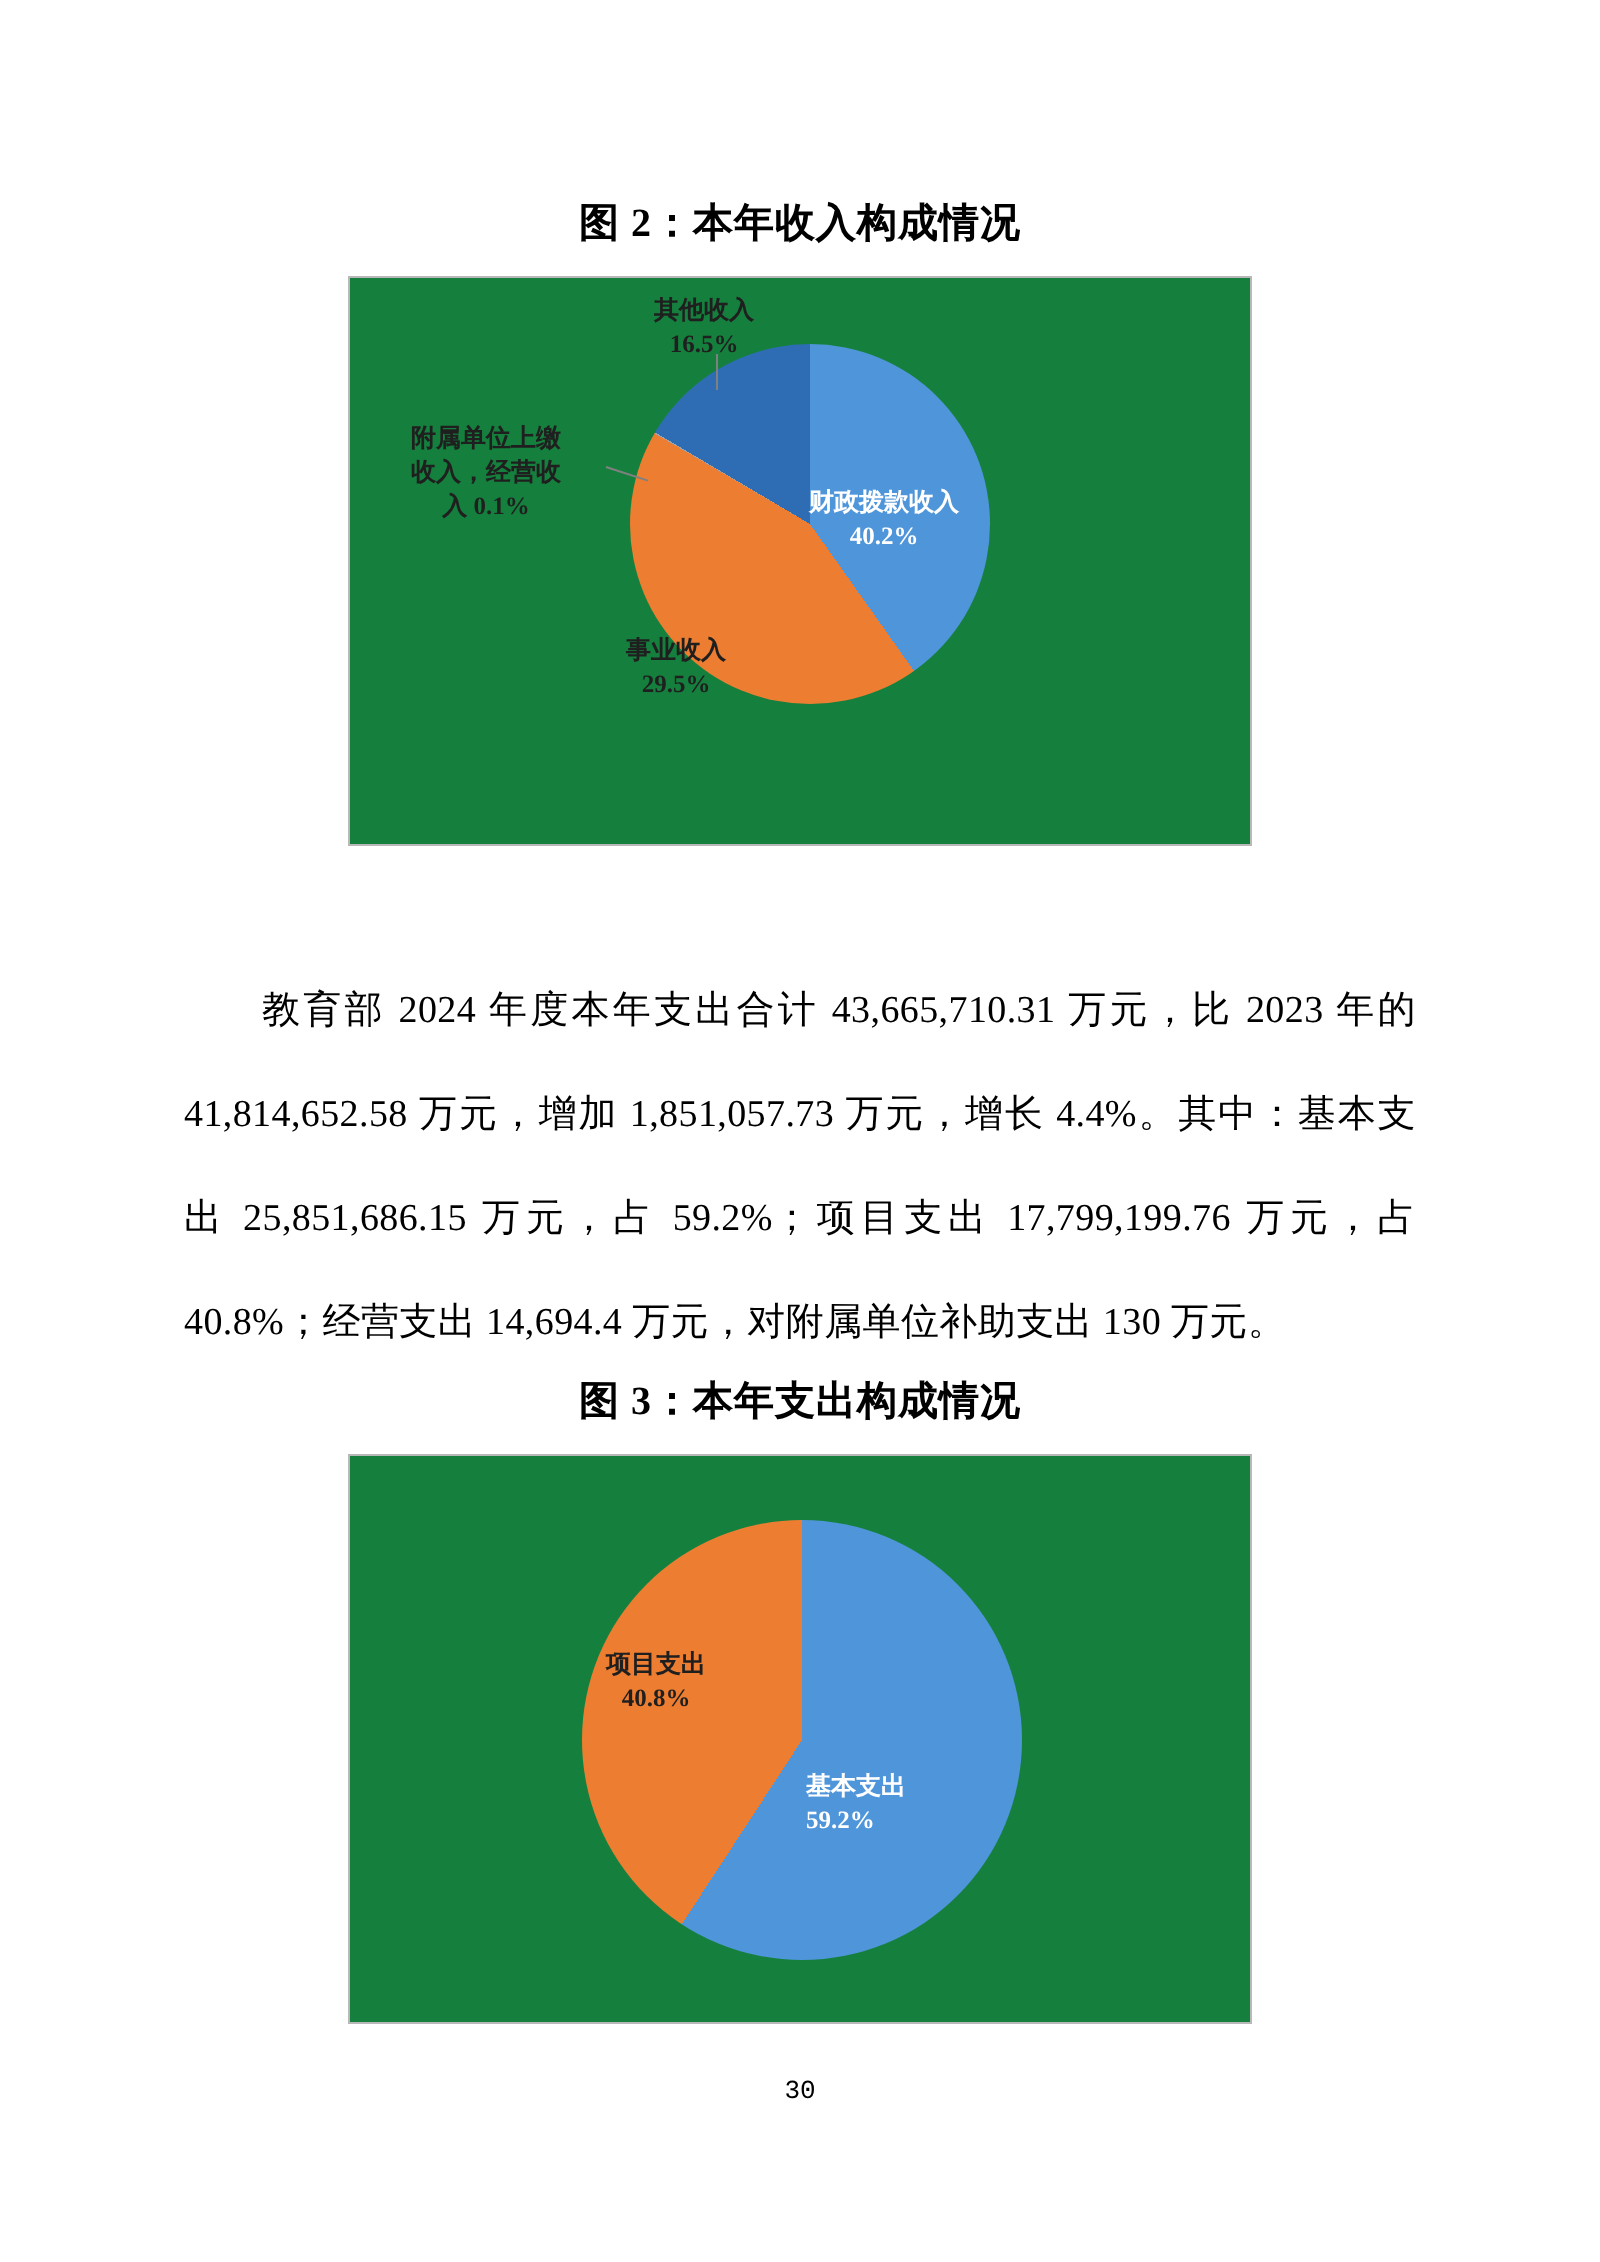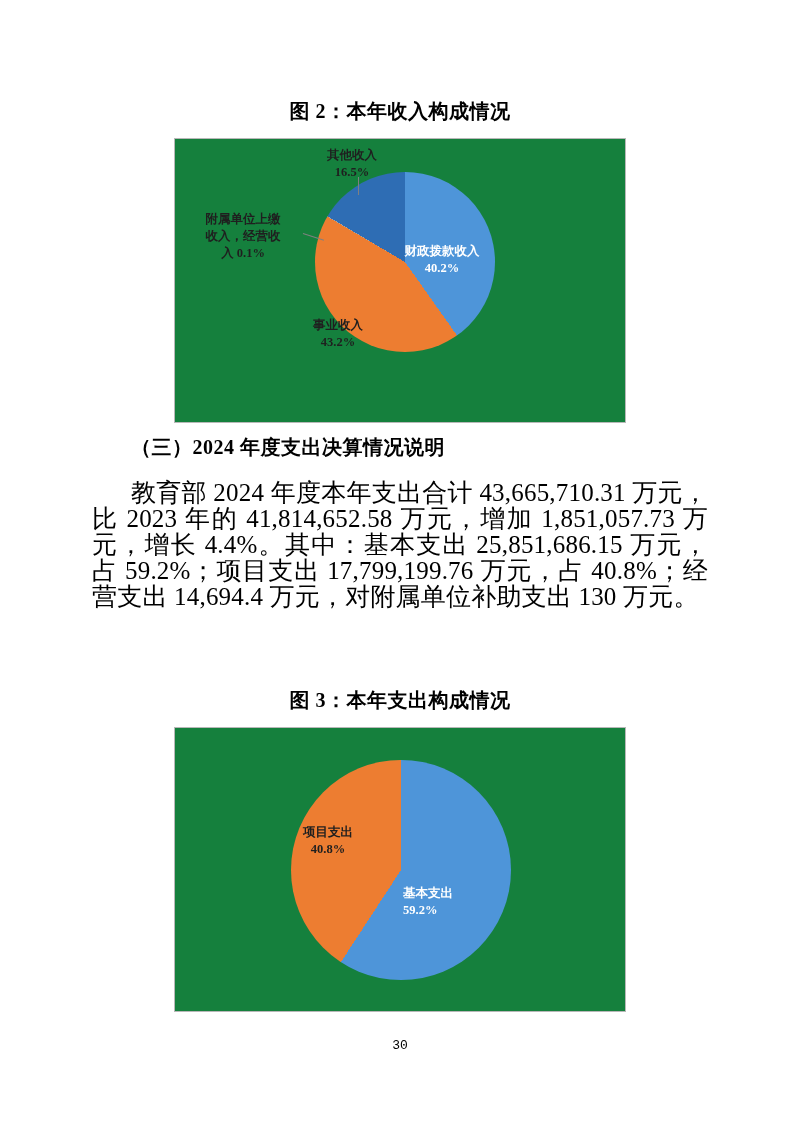--- a/index.html
+++ b/index.html
@@ -65,22 +65,22 @@
   }
 
   
   .heading {
     font-size: 20px;
     font-weight: 700;
     margin: 0;
     letter-spacing: 0.5px;
   }
   .para {
-    font-size: 25px;
-    line-height: 26px;
+    font-size: 19px;
+    line-height: 52px;
     text-align: justify;
     margin: 0;
     letter-spacing: 0.2px;
   }
   .indent {
     text-indent: 39px;
   }
   .pagenum {
     position: absolute;
     width: 100%;
@@ -119,27 +119,24 @@
     </div>
     <div class="leader" style="left:128px; top:94px; width:22px; height:1px; transform:rotate(18deg); transform-origin:left center;"></div>
 
     <div class="pie-label" style="left:212px; top:104px; width:110px; text-align:center;">
       <div>财政拨款收入</div>
       <div>40.2%</div>
     </div>
 
     <div class="pie-label dark" style="left:118px; top:178px; width:90px; text-align:center;">
       <div>事业收入</div>
-      <div>43.2%</div>
+      <div>29.5%</div>
     </div>
   </div>
 
-  <div style="position:absolute; left:92px; top:434px; width:616px;">
-    <p class="heading indent">（三）2024 年度支出决算情况说明</p>
-  </div>
 
   <div style="position:absolute; left:92px; top:480px; width:616px;">
     <p class="para indent">教育部 2024 年度本年支出合计 43,665,710.31 万元，比 2023 年的 41,814,652.58 万元，增加 1,851,057.73 万元，增长 4.4%。其中：基本支出 25,851,686.15 万元，占 59.2%；项目支出 17,799,199.76 万元，占 40.8%；经营支出 14,694.4 万元，对附属单位补助支出 130 万元。</p>
   </div>
 
   <div style="position:absolute; left:92px; top:687px; width:616px;">
     <div class="fig-caption">
       <span class="cap-num">图 3：</span><span>本年支出构成情况</span>
     </div>
   </div>

